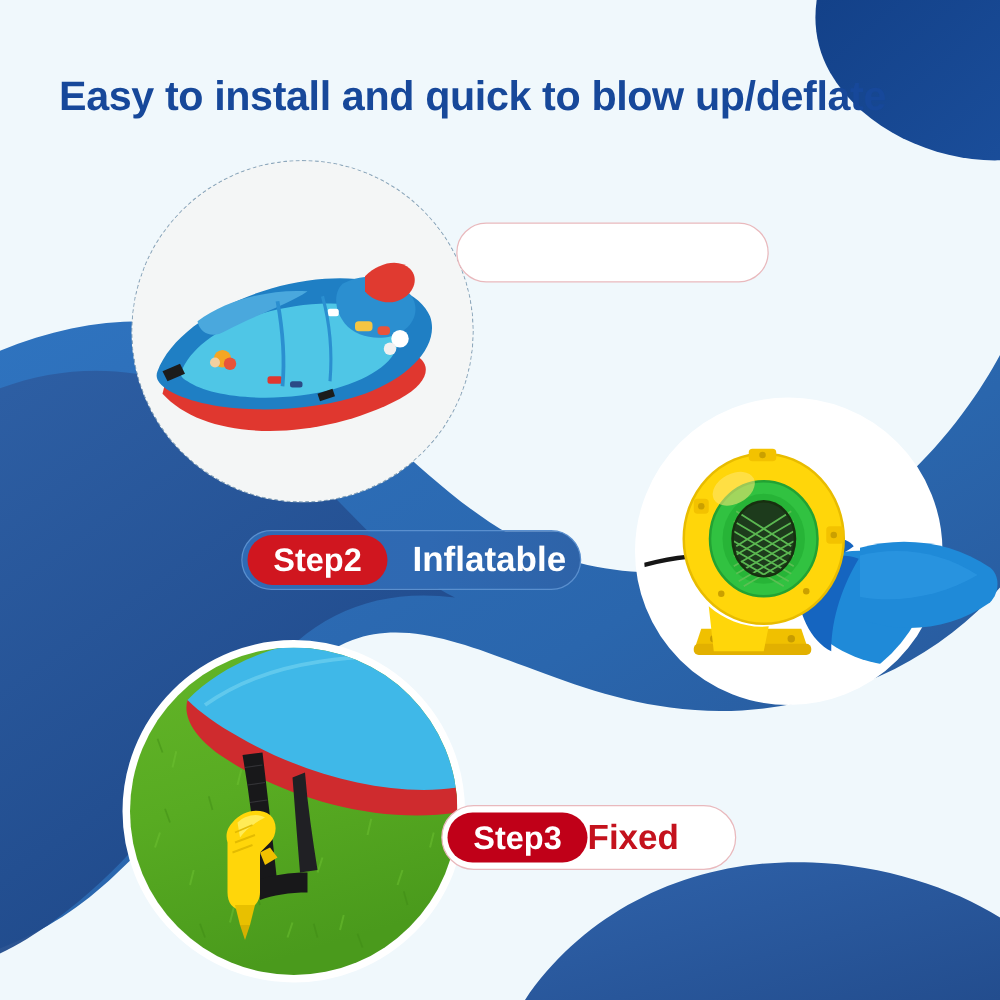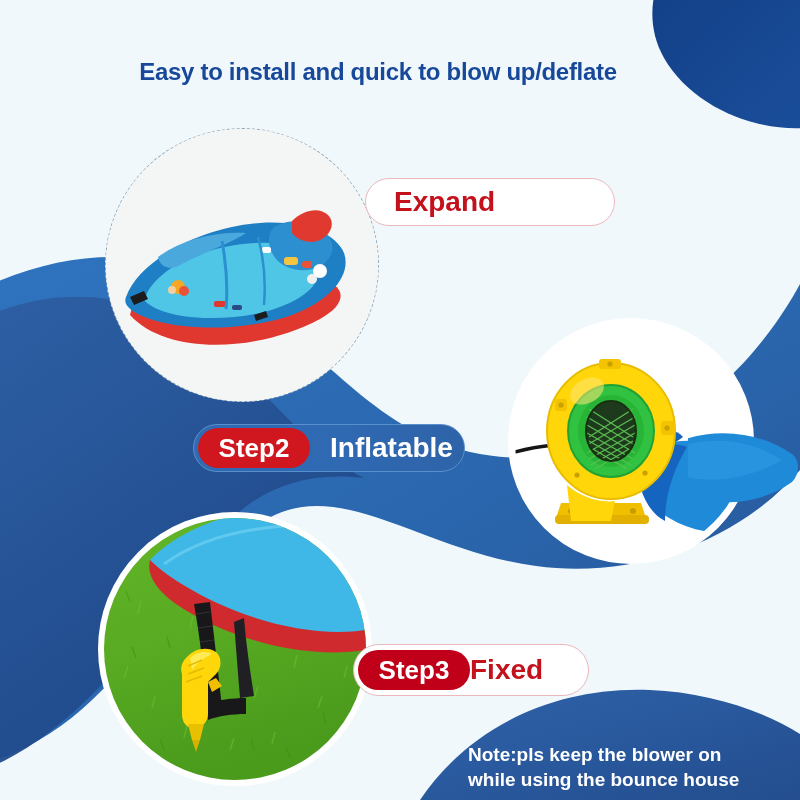--- a/index.html
+++ b/index.html
@@ -11,21 +11,21 @@
   }
   .stage{position:absolute;inset:0;width:800px;height:800px;overflow:hidden;}
 
   
   .bg-svg{position:absolute;inset:0;width:800px;height:800px;}
 
   
   .headline{
     position:absolute;left:0;top:58px;width:756px;
     text-align:center;
-    font-size:24px;font-weight:bold;letter-spacing:-0.3px;
+    font-size:33px;font-weight:bold;letter-spacing:-0.3px;
     color:#17489a;
     white-space:nowrap;
   }
 
   
   .photo{position:absolute;border-radius:50%;overflow:hidden;}
   .photo-svg{position:absolute;inset:0;}
 
   #photo1{left:105px;top:128px;width:272px;height:272px;
           border:1.5px dashed #8fa9bd;background:#f4f6f6;}
@@ -280,31 +280,26 @@
       <path d="M 104 164 L 112 160 L 118 168 L 108 174 Z" fill="#f0c000"></path>
       <path d="M 84 206 L 100 206 L 96 222 L 88 222 Z" fill="#e8c000"></path>
       <path d="M 88 222 L 96 222 L 92 234 Z" fill="#d6b000"></path>
       <g stroke="#e0b800" stroke-width="1.5" opacity="0.9">
         <path d="M 84 148 L 98 142 M 84 156 L 100 150 M 82 164 L 98 158"></path>
       </g>
     </svg>
   </div>
 
   <div class="badge light" id="badge1">
-    <span class="word">Expand</span>
   </div>
 
   <div class="badge dark" id="badge2">
     <span class="pill">Step2</span>
     <span class="word">Inflatable</span>
   </div>
 
   <div class="badge light" id="badge3">
     <span class="pill">Step3</span>
     <span class="word">Fixed</span>
   </div>
 
-  <div class="note">
-    <div>Note:pls keep the blower on</div>
-    <div>while using the bounce house</div>
-  </div>
 
 </div>
 
 </body></html>

